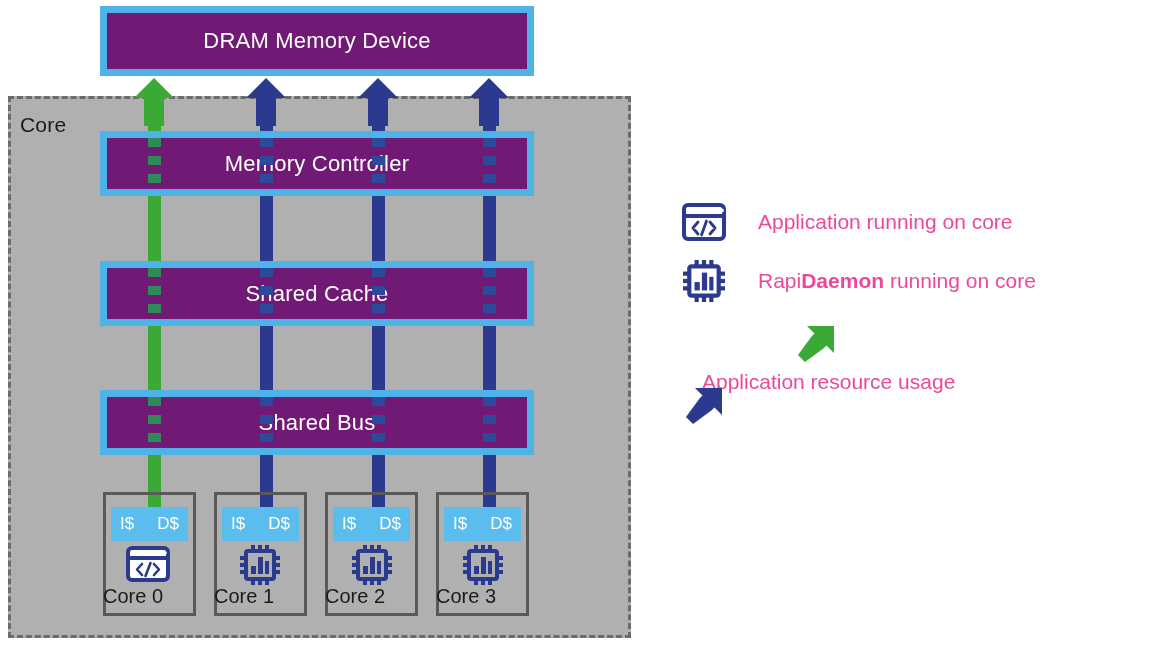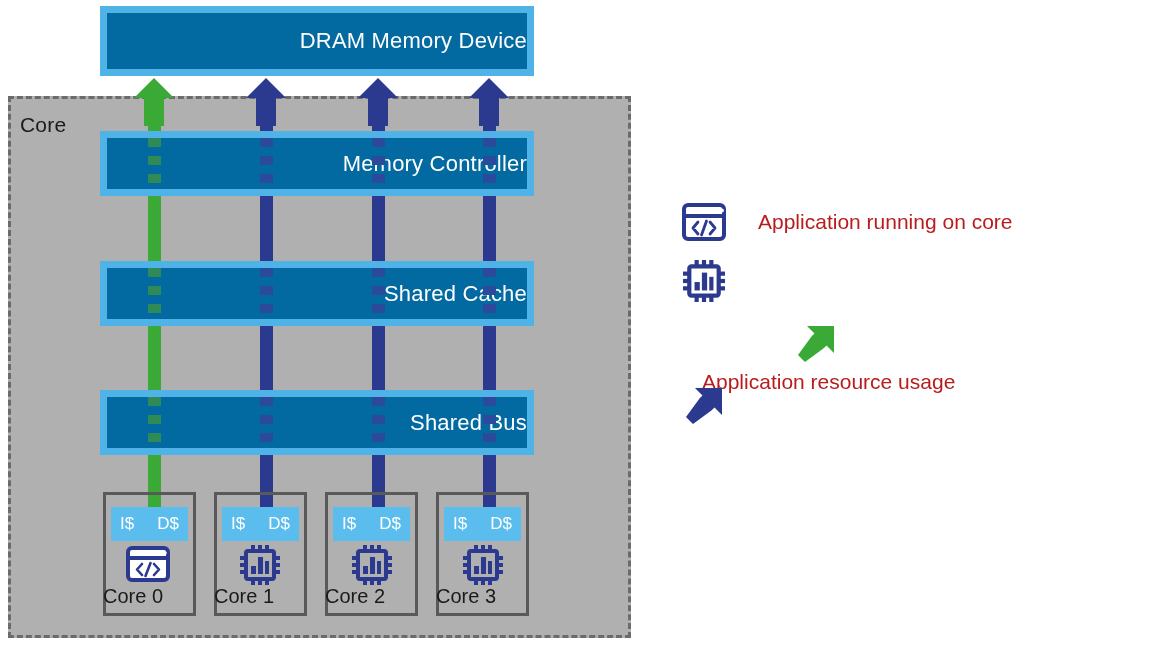--- a/index.html
+++ b/index.html
@@ -33,22 +33,22 @@
 
   
   .blk{
     position:absolute;
     background:#4fb3e8;           
     padding:7px;
     box-sizing:border-box;
   }
   .blk-inner{
     width:100%;height:100%;
-    background:#0369a1;           
-    display:flex;align-items:center;justify-content:flex-end;
+    background:#701a75;           
+    display:flex;align-items:center;justify-content:center;
     color:#ffffff;font-size:22px;letter-spacing:0.2px;
     position:relative;
   }
 
   
   .core{
     position:absolute;
     border:3px solid #595959;
     background:transparent;
     box-sizing:border-box;
@@ -64,21 +64,21 @@
   .core-name{
     position:absolute;width:100%;text-align:left;
     font-size:20px;color:#1a1a1a;
   }
   .core-icon{position:absolute;}
 
   
   .legend{position:absolute;left:676px;top:196px;width:492px;}
   .legend-row{position:absolute;left:0;display:flex;align-items:center;}
   .legend-icon{width:56px;height:52px;display:flex;align-items:center;justify-content:center;flex:0 0 auto;}
-  .legend-text{margin-left:26px;font-size:21px;color:#b91c1c;white-space:nowrap;}
+  .legend-text{margin-left:26px;font-size:21px;color:#ec4899;white-space:nowrap;}
   .legend-text b{font-weight:bold;}
 </style>
 </head>
 <body>
 
 <div class="stage">
 
   <div class="chip-box"></div>
   <div class="chip-label">Core</div>
 
@@ -294,20 +294,21 @@
               <rect x="33" y="25" width="7" height="4"></rect>
           </g>
           <rect x="6" y="6" width="28" height="28" rx="2" fill="none" stroke="#2b3a8f" stroke-width="4"></rect>
           <g fill="#2b3a8f">
             <rect x="11" y="21" width="5" height="8"></rect>
             <rect x="18" y="12" width="5" height="17"></rect>
             <rect x="25" y="16" width="4" height="13"></rect>
           </g>
         </svg>
       </div>
+      <div class="legend-text"><span>Rapi</span><b>Daemon</b><span> running on core</span></div>
     </div>
 
     <div class="legend-row" style="top:122px;flex-direction:column;">
       <div class="legend-icon">
         <svg width="40" height="40" viewBox="0 0 40 40">
           <path d="M38 2 L38 29 L30.5 21.5 L27.7 24.3 L9 38 L2 31 L15.7 12.3 L18.5 9.5 L11 2 Z" fill="#3ba935"></path>
         </svg>
       </div>
       <div class="legend-text"><span>Application resource usage</span><b></b><span></span></div>
     </div>

